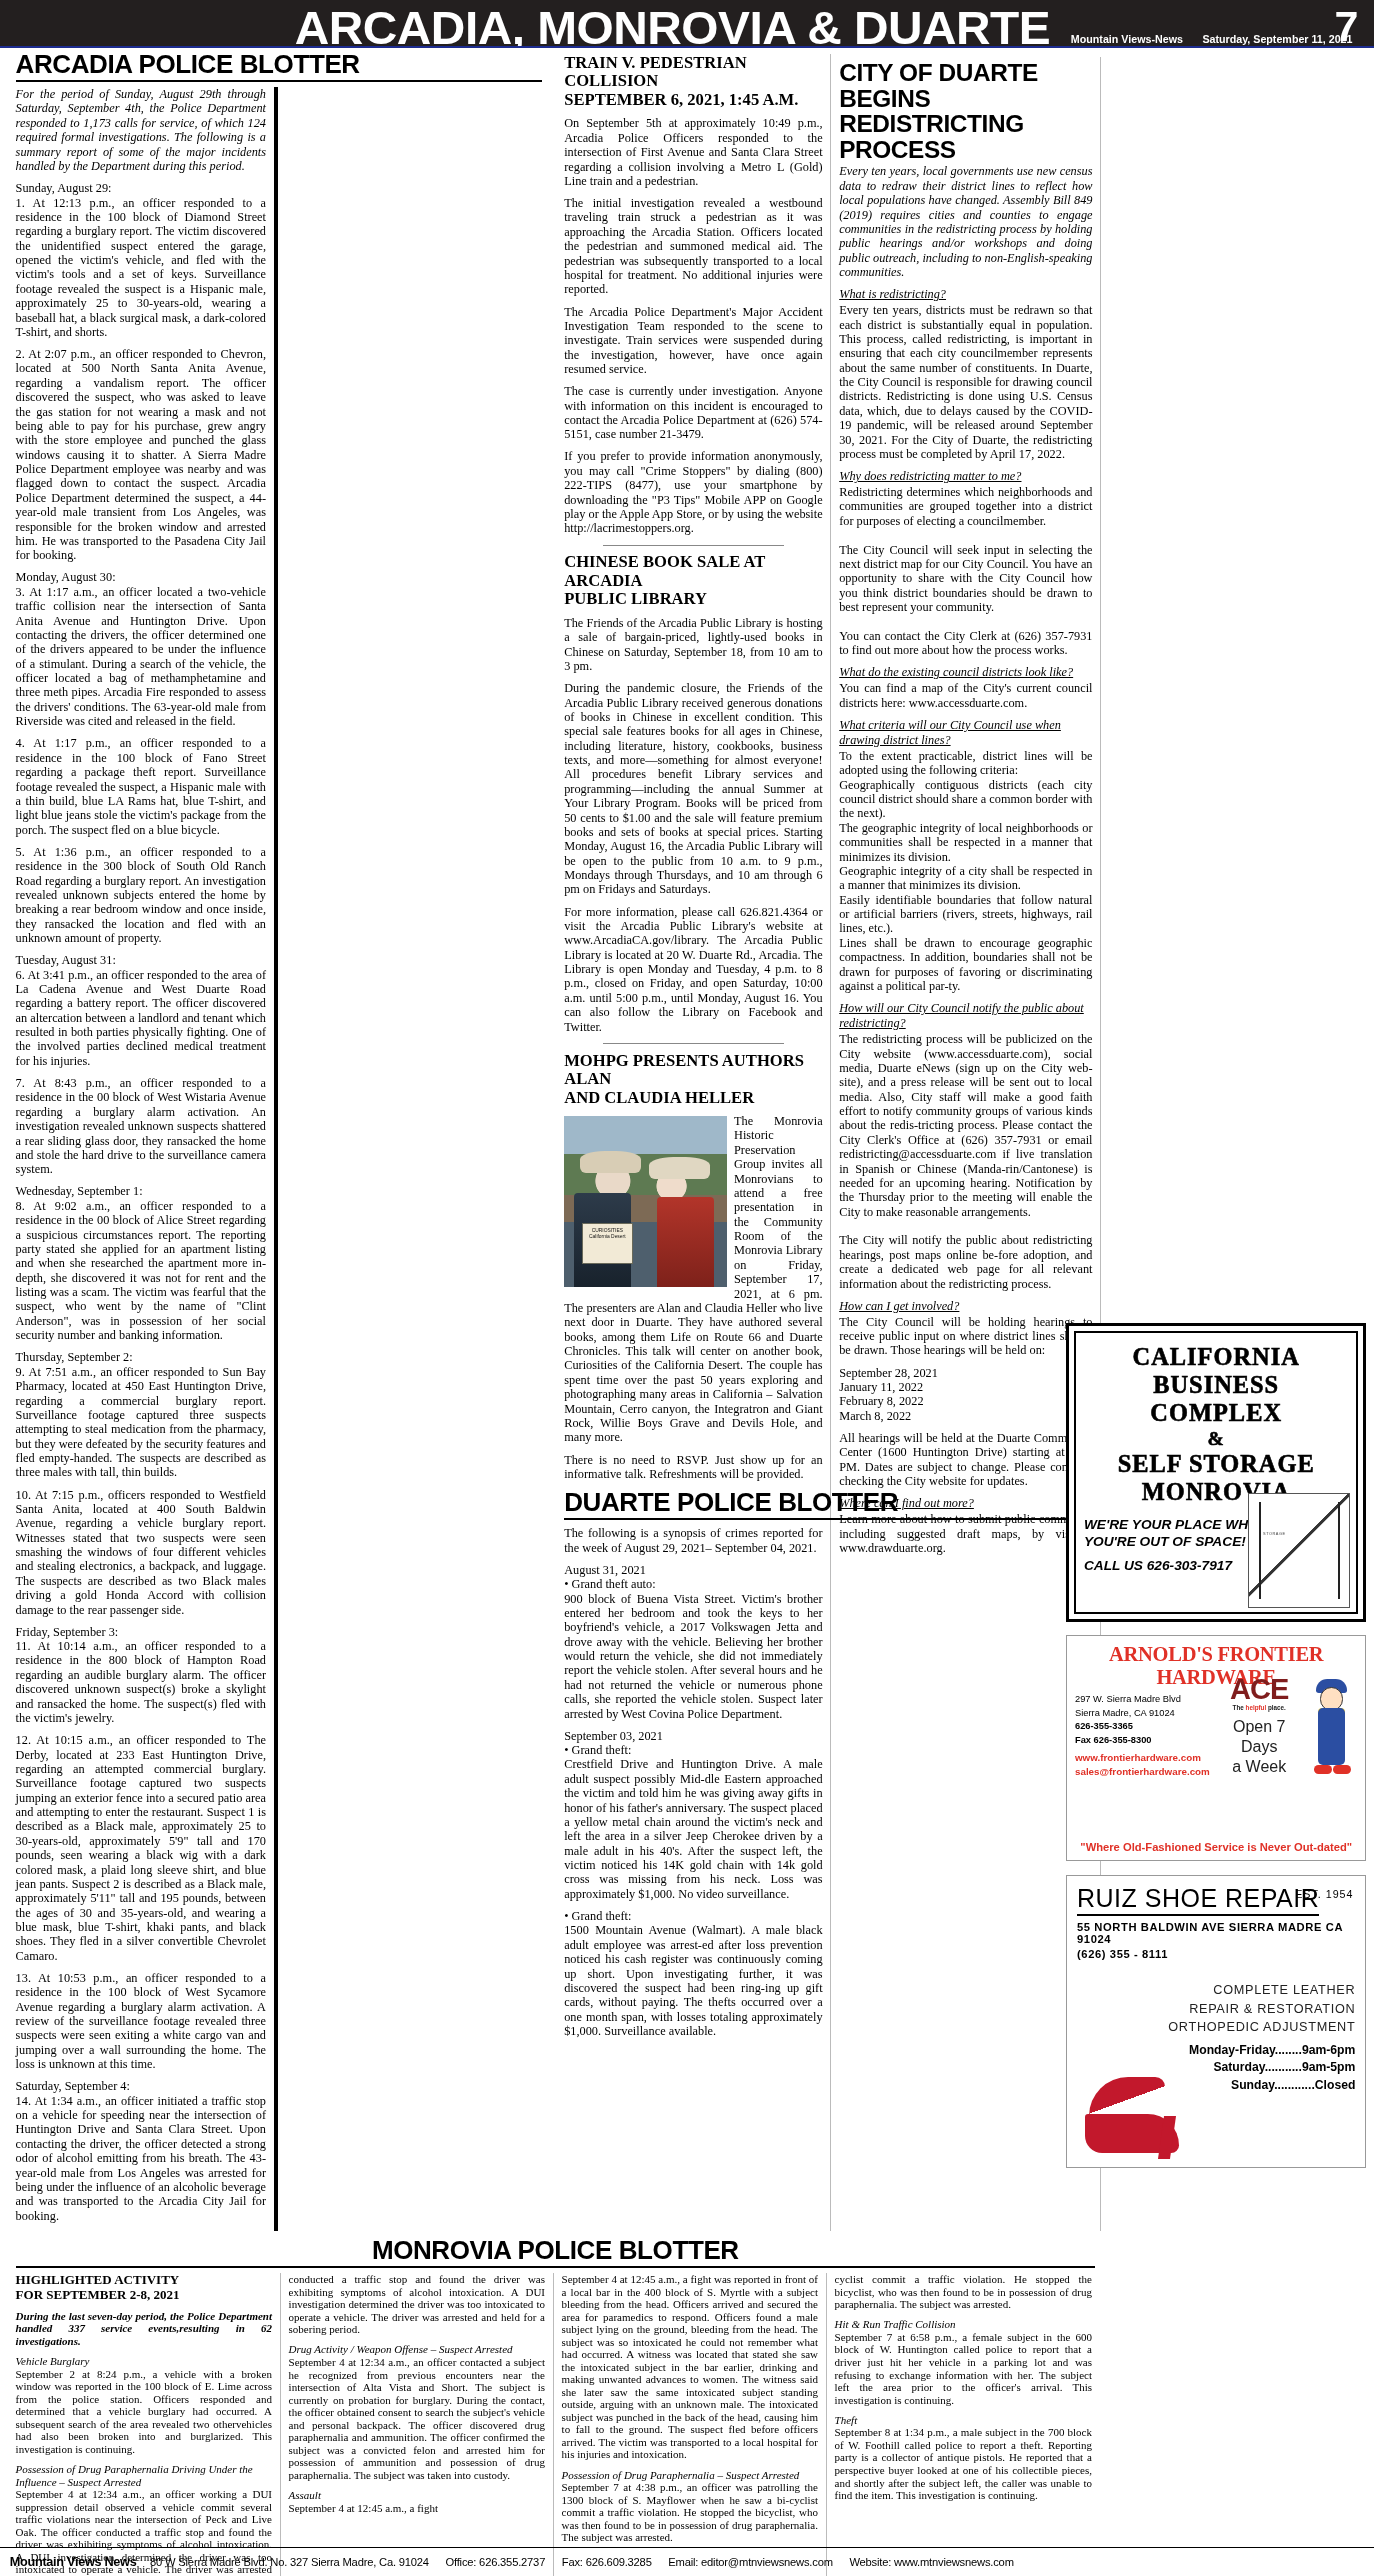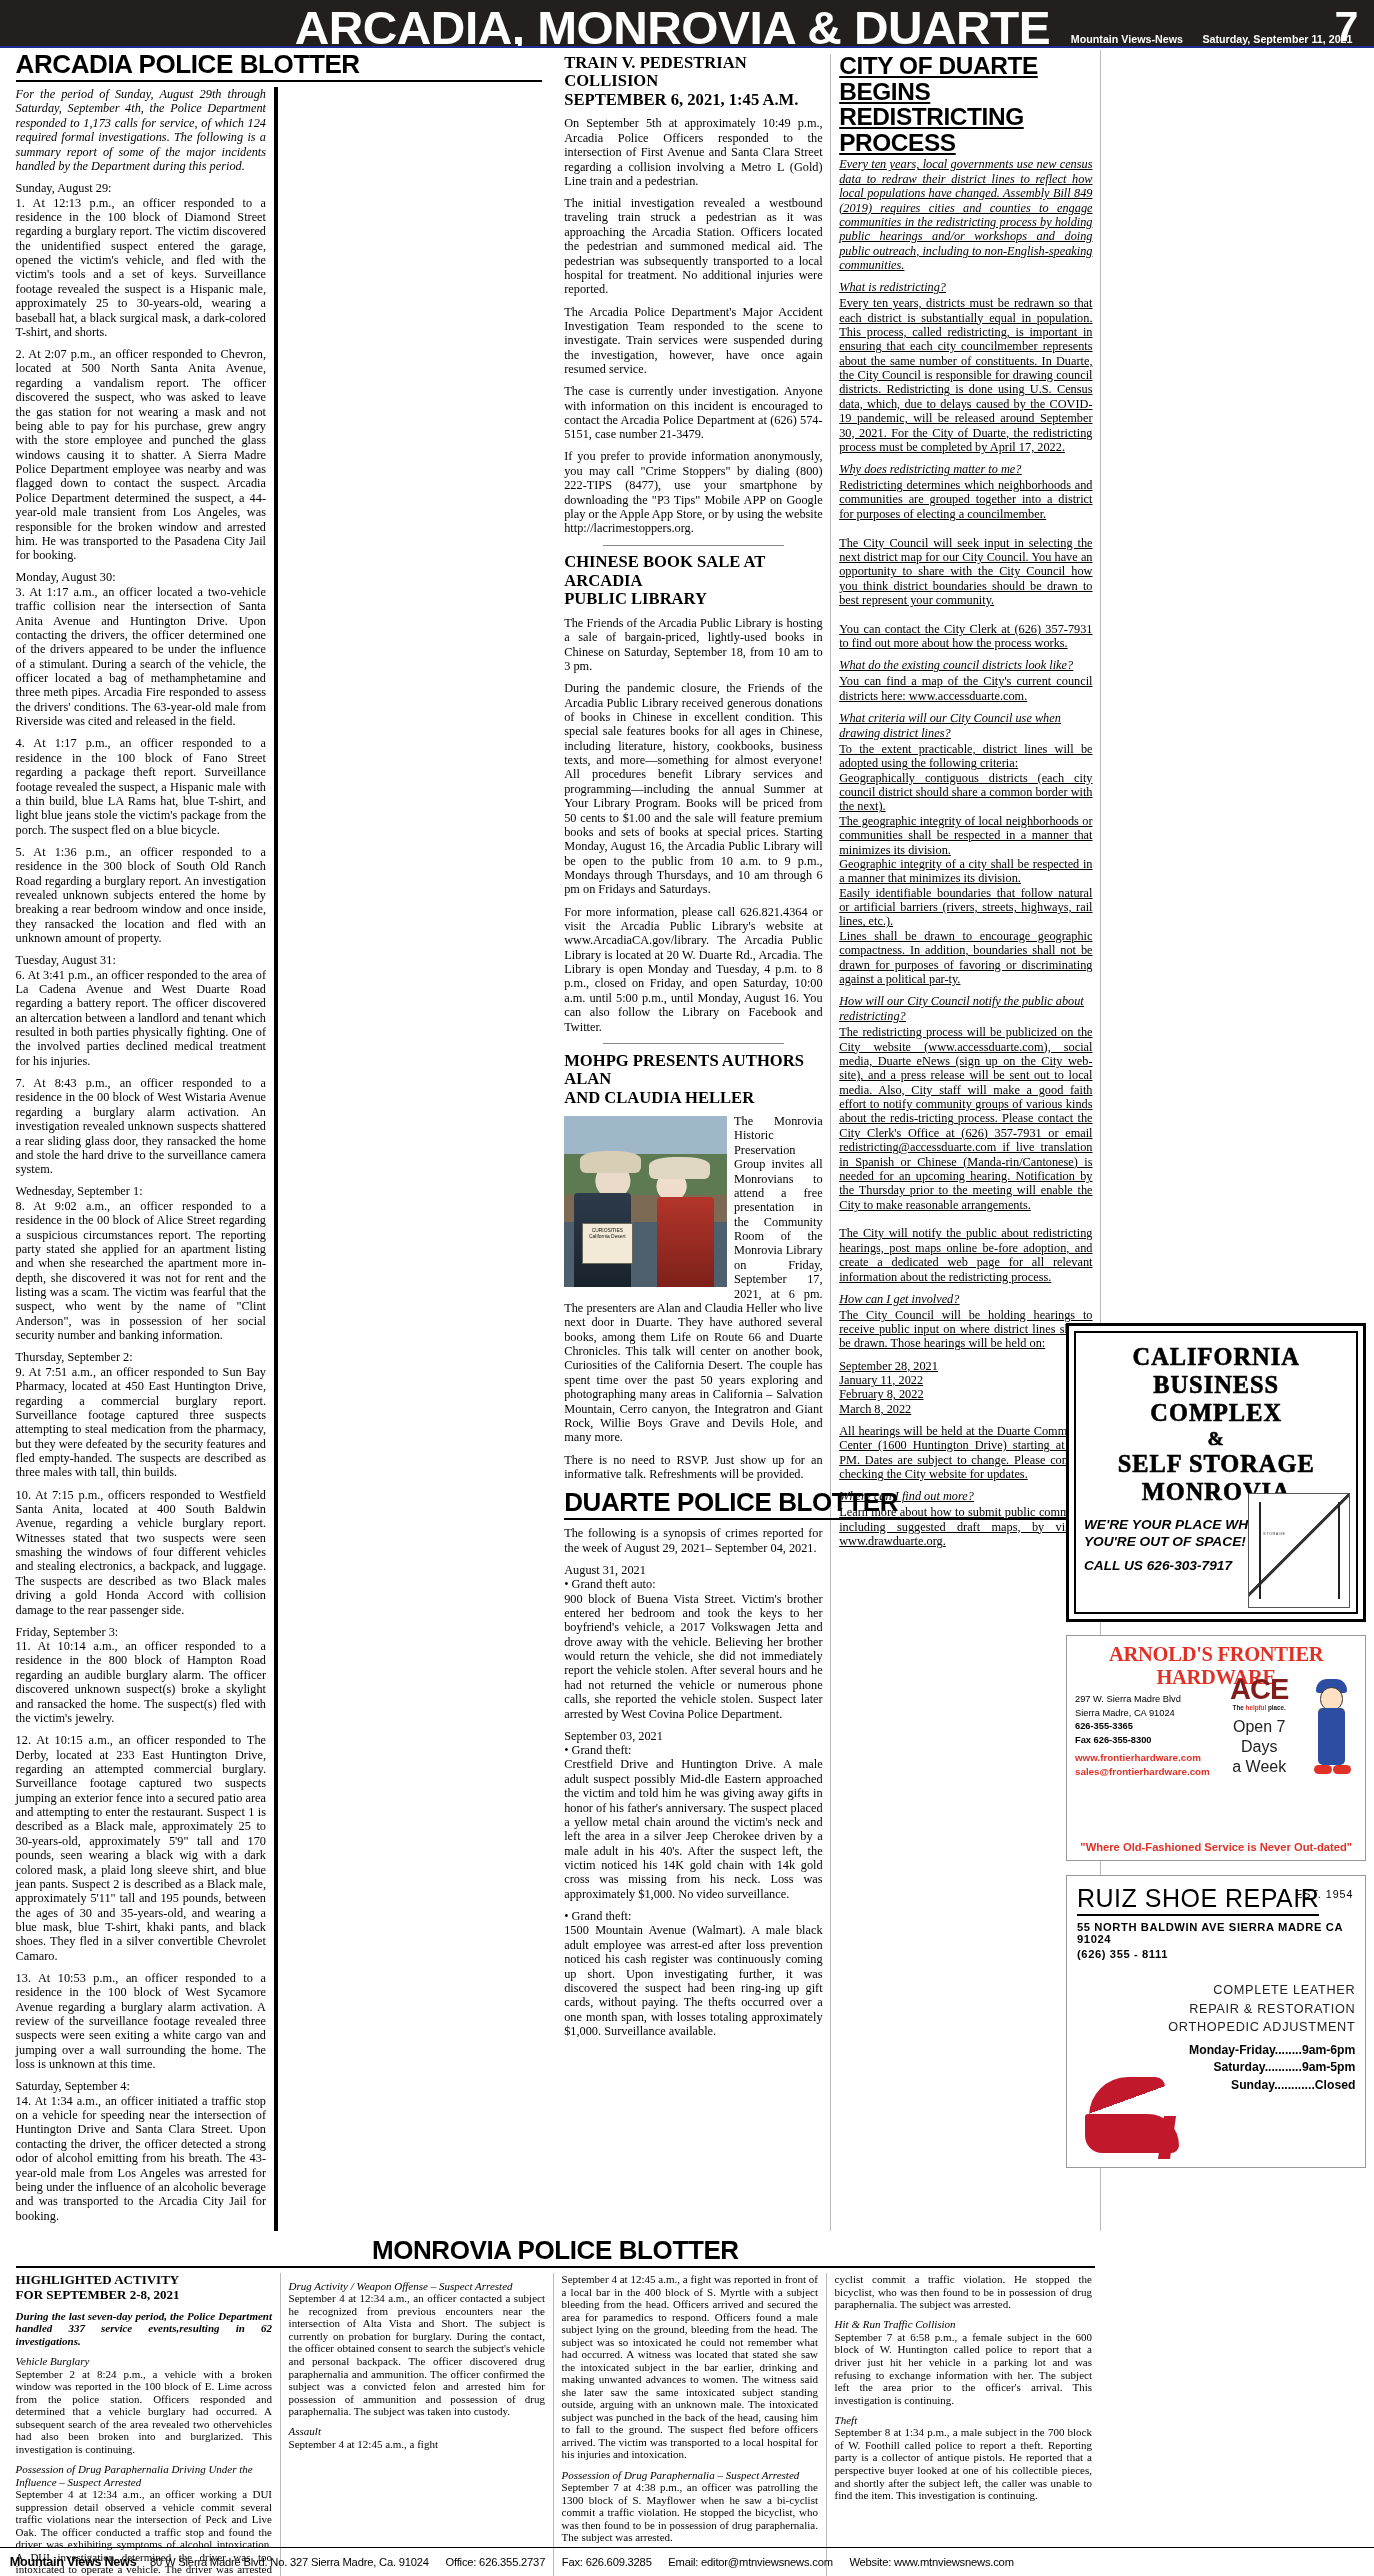--- a/index.html
+++ b/index.html
@@ -351,21 +351,21 @@
       <p class="body">
         <span>•	Grand theft:</span><br>
         <span>Crestfield Drive and Huntington Drive. A male adult suspect possibly Mid-dle Eastern approached the victim and told him he was giving away gifts in honor of his father's anniversary.  The suspect placed a yellow metal chain around the victim's neck and left the area in a silver Jeep Cherokee driven by a male adult in his 40's. After the suspect left, the victim noticed his 14K gold chain with 14k gold cross was missing from his neck. Loss was approximately $1,000. No video surveillance.</span>
       </p>
       <p class="body">
         <span>•	Grand theft:</span><br>
         <span>1500 Mountain Avenue (Walmart). A male black adult employee was arrest-ed after loss prevention noticed his cash register was continuously coming up short. Upon investigating further, it was discovered the suspect had been ring-ing up gift cards, without paying. The thefts occurred over a one month span, with losses totaling approximately $1,000. Surveillance available.</span>
       </p>
     </div>
 
-    <div class="col c4 b-r" style="width:271px;margin-top:2px;text-decoration:underline;">
+    <div class="col c4 b-r" style="width:271px;margin-top:9px;">
       <h2 class="sec-head small">
         <span>CITY OF DUARTE BEGINS</span><br>
         <span>REDISTRICTING PROCESS</span>
       </h2>
       <p class="ital-intro">Every ten years, local governments use new census data to redraw their district lines to reflect how local populations have changed. Assembly Bill 849 (2019) requires cities and counties to engage communities in the redistricting process by holding public hearings and/or workshops and doing public outreach, including to non-English-speaking communities.</p>
 
       <div class="sub-q">What is redistricting?</div>
       <p class="body">Every ten years, districts must be redrawn so that each district is substantially equal in population. This process, called redistricting, is important in ensuring that each city councilmember represents about the same number of constituents. In Duarte, the City Council is responsible for drawing council districts. Redistricting is done using U.S. Census data, which, due to delays caused by the COVID-19 pandemic, will be released around September 30, 2021. For the City of Duarte, the redistricting process must be completed by April 17, 2022.</p>
 
       <div class="sub-q">Why does redistricting matter to me?</div>
@@ -419,20 +419,21 @@
           <span>HIGHLIGHTED    ACTIVITY</span><br>
           <span>FOR SEPTEMBER 2-8, 2021</span>
         </div>
         <p class="small-body it" style="font-weight:bold;">During the last seven-day period, the Police Department handled 337 service events,resulting in 62 investigations.</p>
         <div class="ital-head">Vehicle Burglary</div>
         <p class="small-body">September 2 at 8:24 p.m., a vehicle with a broken window was reported in the 100 block of E. Lime across from the police station. Officers responded and determined that a vehicle burglary had occurred. A subsequent search of the area revealed two othervehicles had also been broken into and burglarized. This investigation is continuing.</p>
         <div class="ital-head">Possession of Drug Paraphernalia Driving Under the Influence – Suspect Arrested</div>
         <p class="small-body">September 4 at 12:34 a.m., an officer working a DUI suppression detail observed a vehicle commit several traffic violations near the intersection of Peck and Live Oak. The officer conducted a traffic stop and found the driver was exhibiting symptoms of alcohol intoxication. A DUI investigation determined the driver was too intoxicated to operate a vehicle. The driver was arrested and held for a sobering period.</p>
       </div>
       <div class="mcol b-r">
+        <p class="small-body">conducted a traffic stop and found the driver was exhibiting symptoms of alcohol intoxication. A DUI investigation determined the driver was too intoxicated to operate a vehicle. The driver was arrested and held for a sobering period.</p>
         <div class="ital-head">Drug Activity / Weapon Offense – Suspect Arrested</div>
         <p class="small-body">September 4 at 12:34 a.m., an officer contacted a subject he recognized from previous encounters near the intersection of Alta Vista and Short. The subject is currently on probation for burglary. During the contact, the officer obtained consent to search the subject's vehicle and personal backpack. The officer discovered drug paraphernalia and ammunition. The officer confirmed the subject was a convicted felon and arrested him for possession of ammunition and possession of drug paraphernalia. The subject was taken into custody.</p>
         <div class="ital-head">Assault</div>
         <p class="small-body">September 4 at 12:45 a.m., a fight</p>
       </div>
       <div class="mcol b-r">
         <p class="small-body">September 4 at 12:45 a.m., a fight was reported in front of a local bar in the 400 block of S. Myrtle with a subject bleeding from the head. Officers arrived and secured the area for paramedics to respond. Officers found a male subject lying on the ground, bleeding from the head. The subject was so intoxicated he could not remember what had occurred. A witness was located that stated she saw the intoxicated subject in the bar earlier, drinking and making unwanted advances to women. The witness said she later saw the same intoxicated subject standing outside, arguing with an unknown male. The intoxicated subject was punched in the back of the head, causing him to fall to the ground. The suspect fled before officers arrived. The victim was transported to a local hospital for his injuries and intoxication.</p>
         <div class="ital-head">Possession of Drug Paraphernalia – Suspect Arrested</div>
         <p class="small-body">September 7 at 4:38 p.m., an officer was patrolling the 1300 block of S. Mayflower when he saw a bi-cyclist commit a traffic violation. He stopped the bicyclist, who was then found to be in possession of drug paraphernalia. The subject was arrested.</p>
       </div>

